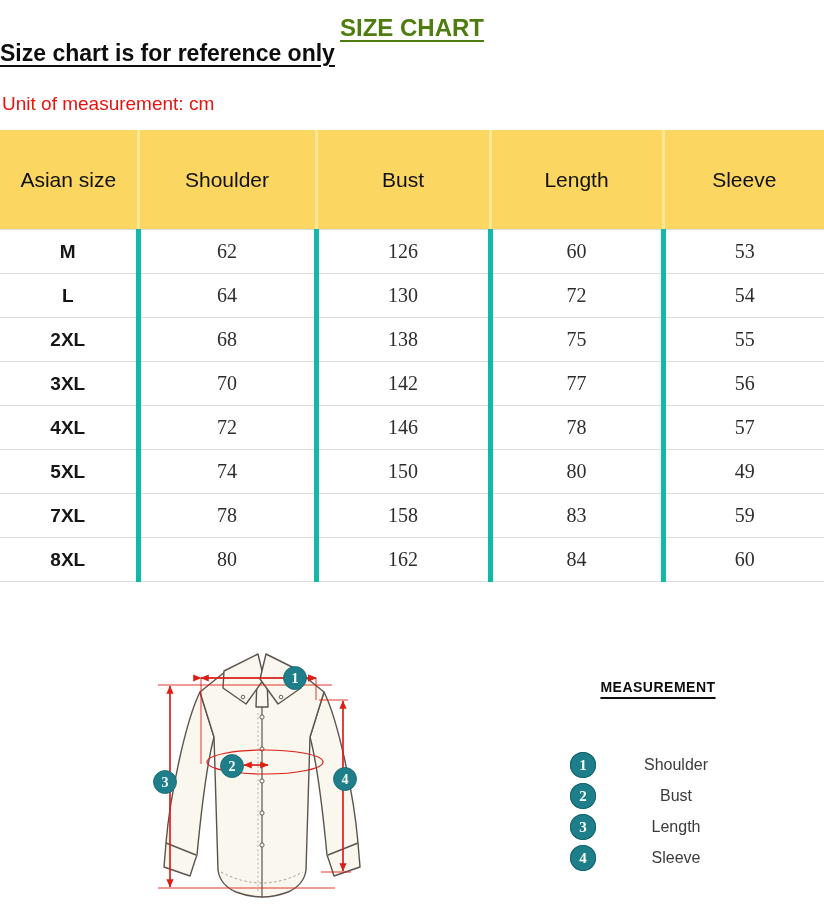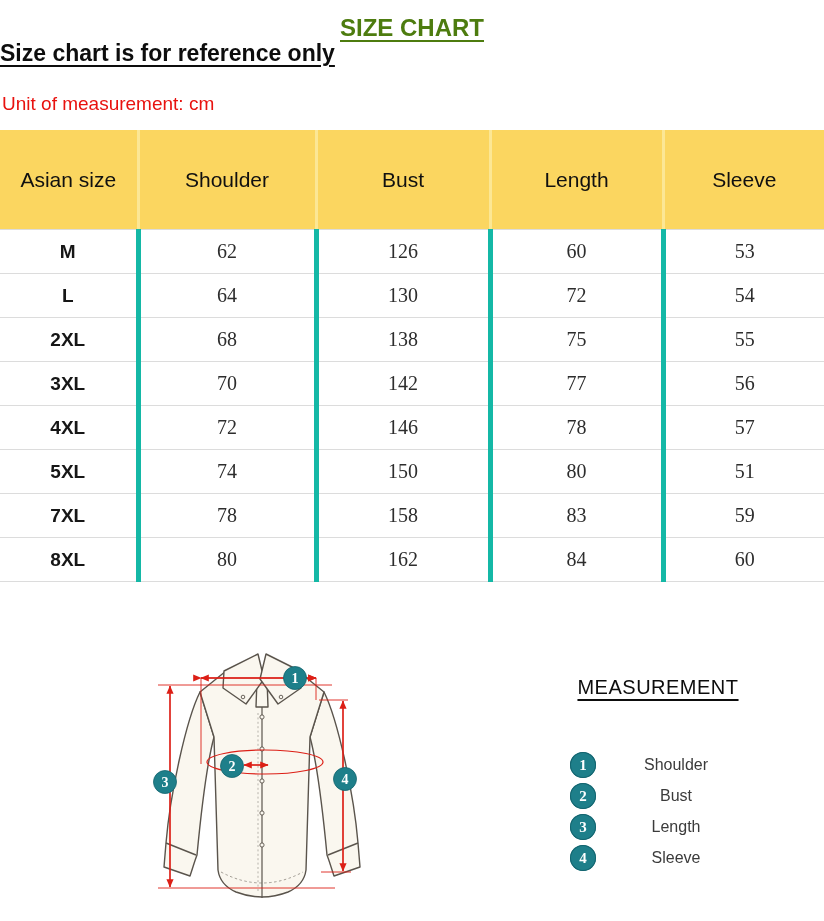--- a/index.html
+++ b/index.html
@@ -33,21 +33,21 @@
   table.size-table thead tr{border-bottom:1px solid #DCDCDC;}
   table.size-table tbody td{
     height:43px;text-align:center;vertical-align:middle;
     font-size:20px;color:#2d2d2d;border-bottom:1px solid #DCDCDC;padding:0;
   }
   table.size-table tbody td + td{border-left:5px solid #14b8a6;font-family:Liberation Serif, serif;}
   table.size-table tbody td.size-col{font-weight:bold;font-size:19px;color:#161616;}
   .diagram{position:absolute;left:100px;top:645px;width:310px;height:276px;}
   .legend{position:absolute;left:560px;top:676px;width:196px;}
   .legend-title{
-    font-size:20px;font-weight:normal;text-align:center;letter-spacing:0.5px;
+    font-size:14px;font-weight:bold;text-align:center;letter-spacing:0.5px;
     color:#0d0d0d;text-decoration:underline;text-underline-offset:5px;
     text-decoration-thickness:2px;line-height:22px;
   }
   .legend-items{margin-top:54px;display:flex;flex-direction:column;gap:5px;}
   .legend-item{display:flex;align-items:center;height:26px;}
   .legend-badge{
     width:26px;height:26px;border-radius:50%;background:#1E7F8A;
     color:#ffffff;font-family:"Liberation Serif", serif;font-weight:bold;
     font-size:15px;display:flex;align-items:center;justify-content:center;
     margin-left:10px;flex:0 0 26px;box-shadow:inset 0 0 0 1px #14646F;
@@ -114,21 +114,21 @@
           <td>72</td>
           <td>146</td>
           <td>78</td>
           <td>57</td>
         </tr>
         <tr>
           <td class="size-col">5XL</td>
           <td>74</td>
           <td>150</td>
           <td>80</td>
-          <td>51</td>
+          <td>49</td>
         </tr>
         <tr>
           <td class="size-col">7XL</td>
           <td>78</td>
           <td>158</td>
           <td>83</td>
           <td>59</td>
         </tr>
         <tr>
           <td class="size-col">8XL</td>

